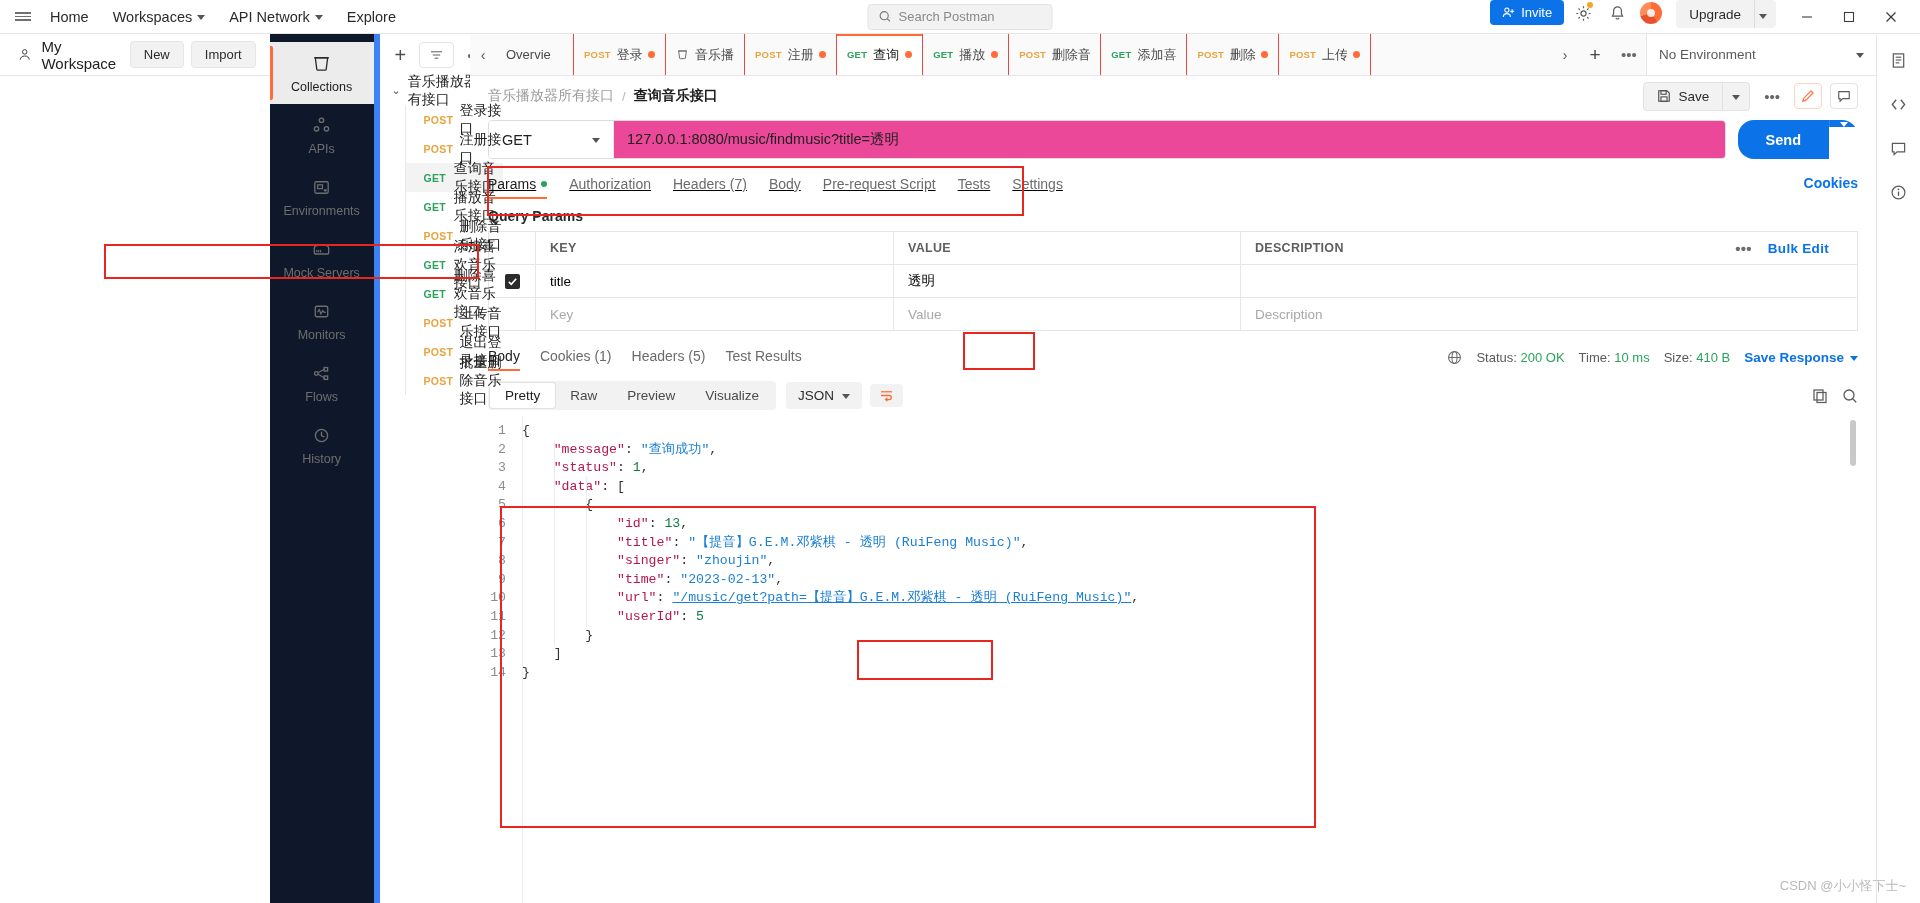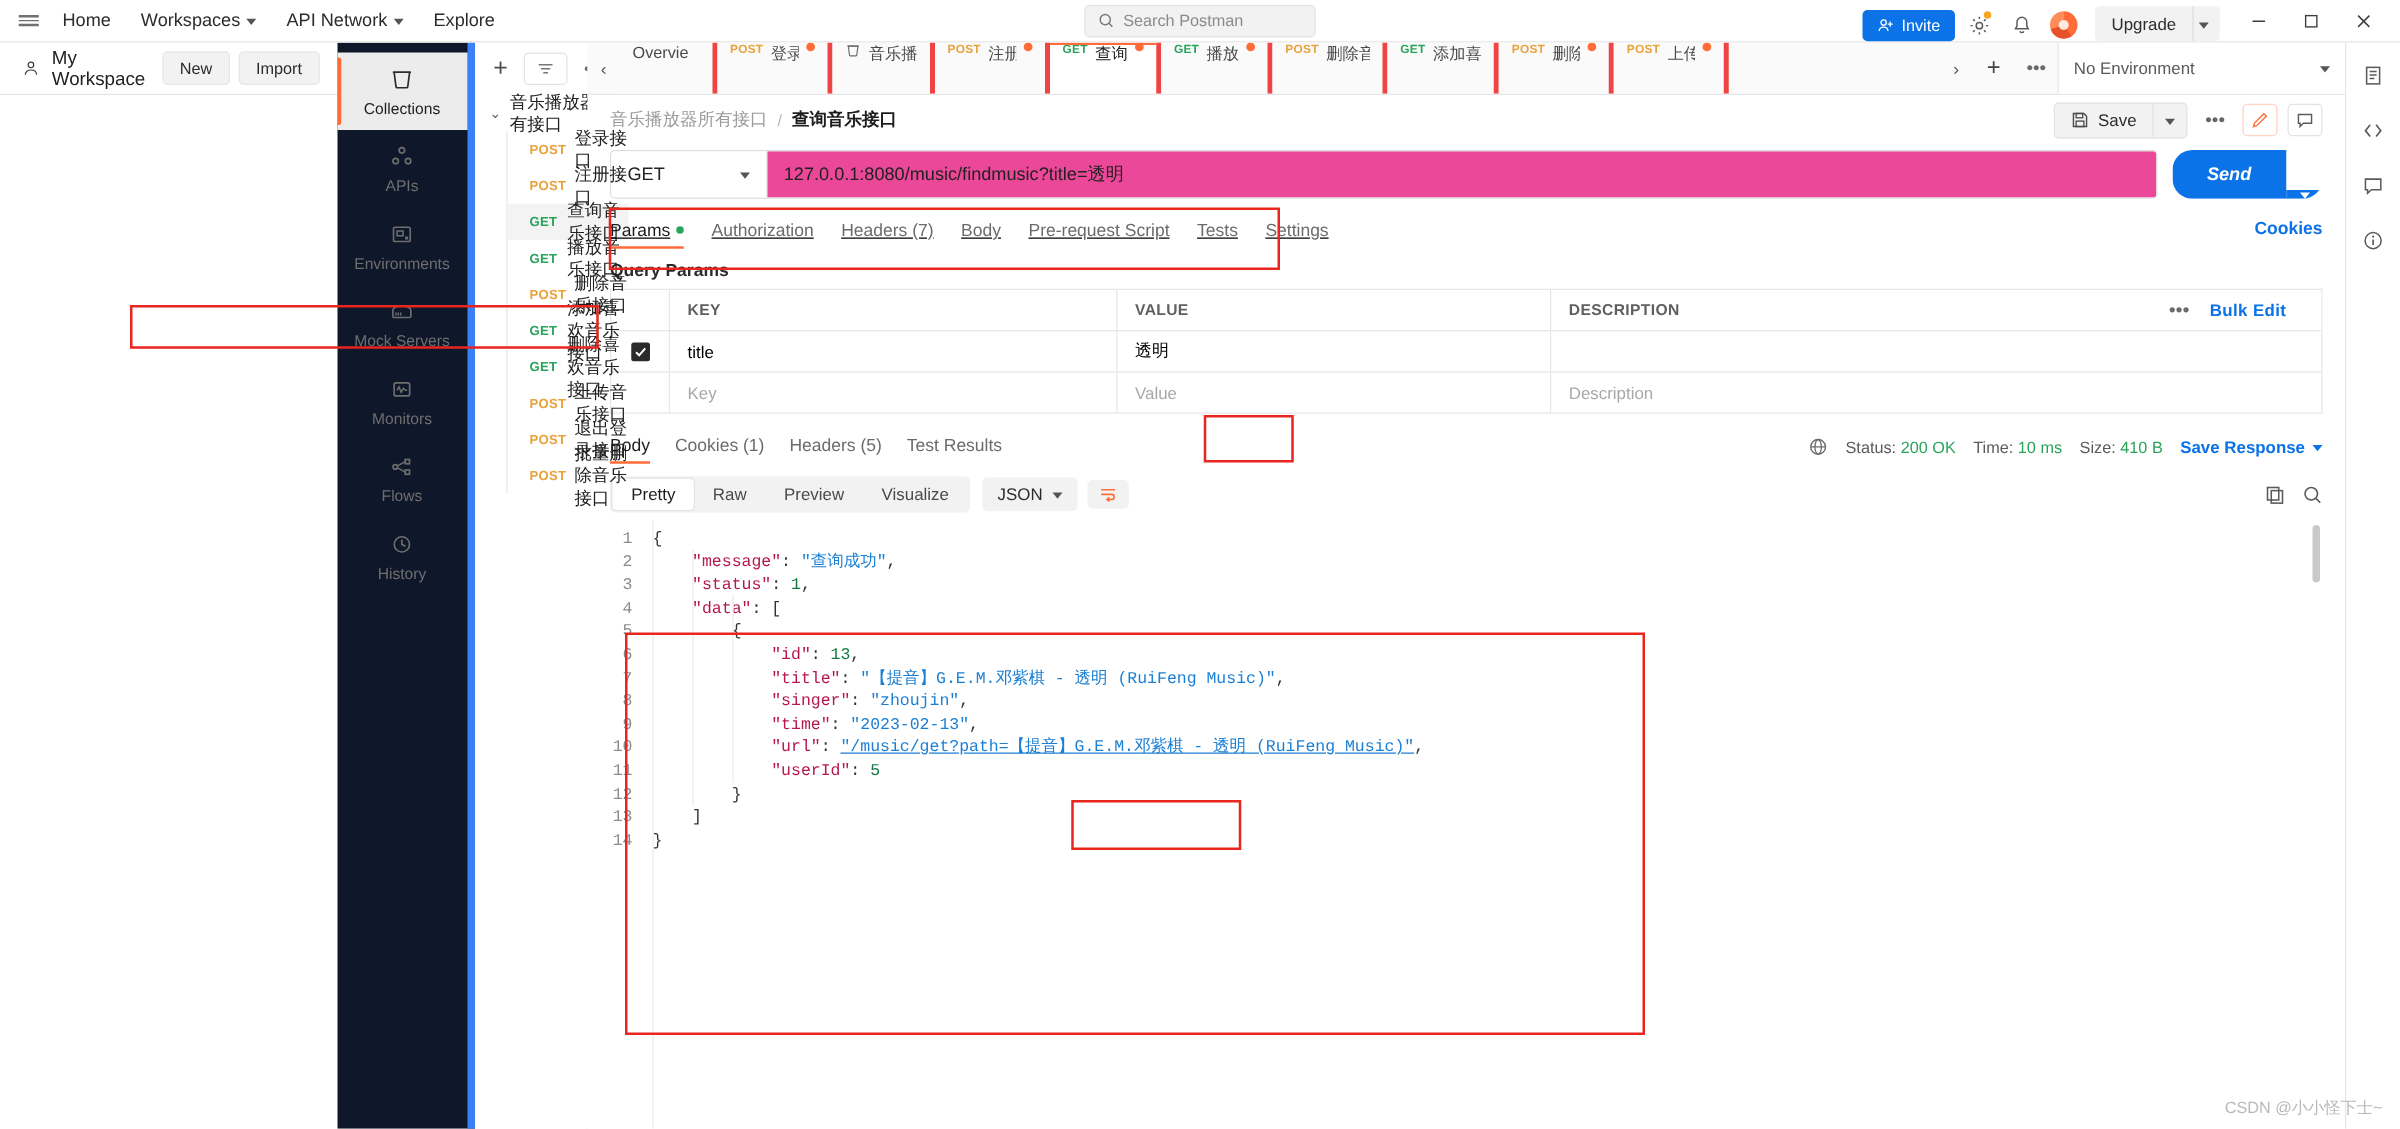--- a/index.html
+++ b/index.html
@@ -25,21 +25,21 @@
     display: flex; align-items: center; gap: 5px; border-radius: 3px; cursor: pointer;
     white-space: nowrap;
   }
   .caret { display:inline-block; width:0;height:0; border-left:4px solid transparent; border-right:4px solid transparent; border-top:5px solid #555; margin-top:2px;}
   .tb-search {
     position: absolute; left: 50%; transform: translateX(-50%);
     width: 185px; height: 26px; background: #f2f2f2; border: 1px solid #e3e3e3;
     border-radius: 4px; display: flex; align-items: center; gap: 7px; padding: 0 10px;
     font-size: 13px; color: #8a8a8a; cursor: text;
   }
-  .tb-right { margin-left: auto; display: flex; align-items: flex-end; gap: 4px; }
+  .tb-right { margin-left: auto; display: flex; align-items: flex-start; gap: 4px; }
   .invite-btn {
     background: #0b72e7; color: #fff; font-size: 13px; border-radius: 4px;
     padding: 5px 12px; display: flex; align-items: center; gap: 6px; cursor: pointer;
     font-weight: 400;
   }
   .icon-btn { width: 30px; height: 26px; display: flex; align-items: center; justify-content: center; color: #5b5b5b; cursor: pointer; border-radius:3px; position: relative;}
   .dot-badge { position:absolute; top:2px; right:5px; width:6px;height:6px;border-radius:50%;background:#f5a623; }
   .avatar-o { width:22px;height:22px;border-radius:50%; background: conic-gradient(#ff6c37 0 40%, #e8522a 40% 70%, #ff8c5a 70% 100%); display:flex;align-items:center;justify-content:center;}
   .avatar-o::after{content:"";width:8px;height:8px;border-radius:50%;background:#fff;opacity:.85;}
   .upgrade-wrap { display:flex; align-items:center; background:#f2f2f2; border-radius:4px; margin-left:6px;}
@@ -96,21 +96,21 @@
   .m-get { color:#2aa35b; font-size:10.5px; font-weight:700; letter-spacing:.2px; width:28px; text-align:right;}
   .m-post { color:#e8a33d; font-size:10.5px; font-weight:700; letter-spacing:.2px; width:28px; text-align:right;}
 
   
   .center { flex:1; display:flex; flex-direction:column; min-width:0; background:#fff;}
 
   .tabstrip { height: 42px; min-height:42px; display:flex; align-items:stretch; border-bottom:1px solid #e6e6e6; background:#fafafa;}
   .ts-arrow { width:26px; display:flex;align-items:center;justify-content:center;color:#555;cursor:pointer;font-size:14px;}
   .ts-scroll { flex:1; display:flex; align-items:stretch; overflow:hidden; min-width:0;}
   .rtab {
-    display:flex; gap:6px; padding: 0 10px; border-right:4px solid #ef4444;
+    display:flex; align-items:center; gap:6px; padding: 0 10px; border-right:1px solid #ef4444;
     font-size:13px; color:#4a4a4a; cursor:pointer; position:relative; background:#fafafa;
     max-width: 92px; min-width: 78px; white-space:nowrap; overflow:hidden;
   }
   .rtab.active { background:#fff; color:#212121; }
   .rtab.active::before { content:""; position:absolute; left:0; right:0; top:0; height:2px; background:#ff6c37;}
   .rtab .mt { font-size:9.5px; font-weight:700;}
   .rtab .lbl { overflow:hidden; text-overflow:clip; }
   .rtab .udot { width:7px;height:7px;border-radius:50%;background:#ff6c37; flex:0 0 auto;}
   .ts-plus { width:34px; display:flex;align-items:center;justify-content:center;color:#444;font-size:19px;cursor:pointer;}
   .ts-dots { width:34px; display:flex;align-items:center;justify-content:center;color:#6b6b6b;font-size:15px;cursor:pointer;}
@@ -131,21 +131,21 @@
   .cr-sq { width:28px;height:26px;border:1px solid #e2e2e2;border-radius:4px;display:flex;align-items:center;justify-content:center;cursor:pointer;color:#5b5b5b;}
   .cr-sq.orange{ color:#ff6c37; border-color:#ffd2c1;}
 
   .urlbar { display:flex; align-items:center; padding: 4px 18px 10px; gap:0; }
   .url-wrap { flex:1; display:flex; align-items:stretch; border:1px solid #dcdcdc; border-radius:4px; overflow:hidden; height:39px; }
   .meth {
     width:125px; display:flex; align-items:center; justify-content:space-between; padding: 0 13px;
     font-size:14.5px; color:#212121; cursor:pointer; border-right:1px solid #e6e6e6; background:#fff;
   }
   .url-in { flex:1; display:flex; align-items:center; padding: 0 13px; font-size:14.5px; color:#212121; background:#ec4899; cursor:text;}
-  .send-grp { display:flex; align-items:flex-end; margin-left:12px; border-radius:16px; overflow:hidden;font-style:italic; }
+  .send-grp { display:flex; align-items:flex-start; margin-left:12px; border-radius:16px; overflow:hidden; }
   .send-btn { background:#0b72e7; color:#fff; font-size:14.5px; font-weight:600; padding: 0 28px; display:flex; align-items:center; cursor:pointer; height:39px;}
   .send-car { background:#0b72e7; color:#fff; display:flex; align-items:center; padding: 0 10px; border-left:1px solid #2f87ea; cursor:pointer;}
 
   .reqtabs { display:flex; align-items:flex-end; gap:22px; padding: 0 18px; border-bottom:0; height:30px;text-decoration:underline;}
   .rq { font-size:14px; color:#6b6b6b; cursor:pointer; position:relative; padding-bottom:7px; display:flex; align-items:center; gap:5px;}
   .rq.active { color:#1d1d1d; }
   .rq.active::after { content:""; position:absolute; left:0; right:0; bottom:0; height:2px; background:#ff6c37;}
   .rq .gdot { width:6px;height:6px;border-radius:50%; background:#2aa35b;}
 
   .qp-title { font-size:14px; color:#2b2b2b; font-weight:700; padding: 9px 18px 7px; }

